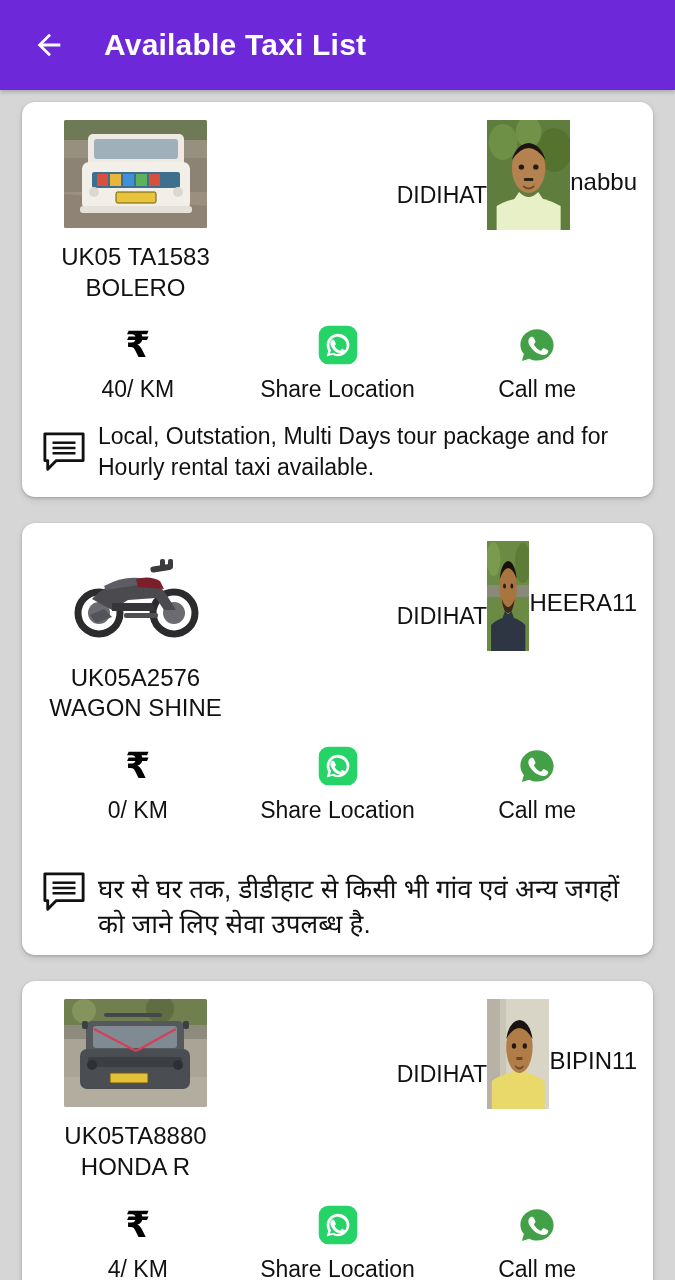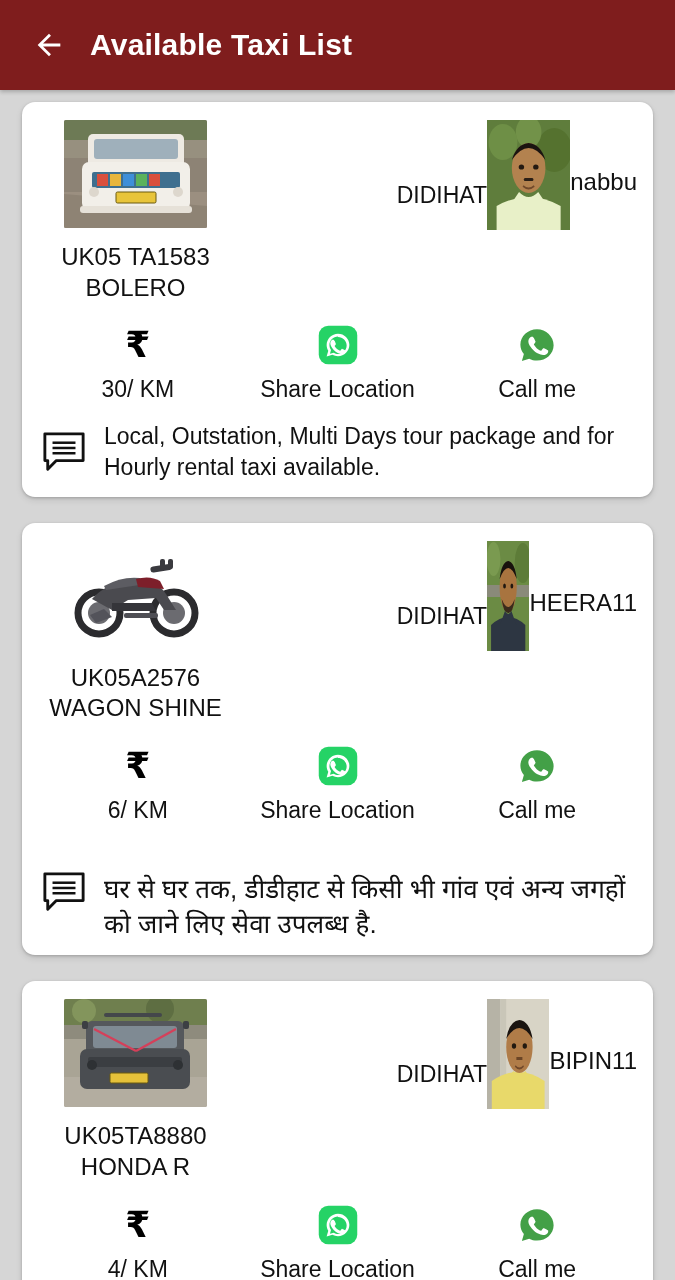--- a/index.html
+++ b/index.html
@@ -6,22 +6,22 @@
   html, body {
     width:675px; height:1280px;
     background:#d6d6d6;
     font-family:"Liberation Sans", sans-serif;
     overflow:hidden;
   }
   #app { width:675px; height:1280px; position:relative; background:#d6d6d6; }
 
   
   .appbar {
-    height:90px; background:#7f1d1d;
-    display:flex; align-items:center; gap:18px;
+    height:90px; background:#6d28d9;
+    display:flex; align-items:center; gap:32px;
     padding:0 26px;
     box-shadow:0 2px 4px rgba(0,0,0,.22);
     position:relative; z-index:5;
   }
   .back-btn {
     width:46px; height:46px; display:flex;
     align-items:center; justify-content:center;
     cursor:pointer; flex:0 0 auto;
   }
   .back-btn svg { display:block; }
@@ -72,21 +72,21 @@
   .act {
     flex:1 1 0; display:flex; flex-direction:column;
     align-items:center; cursor:pointer;
   }
   .act-ico { height:44px; display:flex; align-items:center; justify-content:center; }
   .act-lbl { margin-top:9px; font-size:23px; color:#111; white-space:nowrap; }
   .rupee { font-size:36px; font-weight:bold; color:#000; line-height:40px;
            font-family:"DejaVu Sans", sans-serif; }
 
   
-  .desc-row { display:flex; align-items:center; margin-top:18px; gap:14px; padding-right:6px; }
+  .desc-row { display:flex; align-items:center; margin-top:18px; gap:8px; padding-right:6px; }
   .desc-ico { flex:0 0 auto; width:52px; display:flex; align-items:center; justify-content:center; }
   .desc-txt { font-size:23px; color:#111; line-height:1.33; }
   .desc-txt.hi { font-family:Liberation Sans, sans-serif; font-size:26px;margin-top:30px; }
 </style>
 </head>
 <body>
 
 <div id="app">
 
   <div class="appbar">
@@ -150,21 +150,21 @@
           </div>
           <div class="drv-name">nabbu</div>
         </div>
       </div>
 
       <div class="actions">
         <div class="act">
           <div class="act-ico">
             <span class="rupee">₹</span>
           </div>
-          <div class="act-lbl">30/ KM</div>
+          <div class="act-lbl">40/ KM</div>
         </div>
         <div class="act">
           <div class="act-ico">
             <svg width="42" height="42" viewBox="0 0 48 48">
               <rect x="2" y="2" width="44" height="44" rx="11" fill="#25d366"></rect>
               <path d="M24 11c-7.2 0-13 5.8-13 13 0 2.4.7 4.7 1.9 6.6L11 37l6.6-1.8c1.9 1 4.1 1.6 6.4 1.6 7.2 0 13-5.8 13-13S31.2 11 24 11z" fill="#ffffff"></path>
               <path d="M24 14.2c-5.4 0-9.8 4.4-9.8 9.8 0 2.1.7 4.1 1.8 5.7l-1.2 4.2 4.3-1.1c1.5 1 3.3 1.6 5 1.6 5.4 0 9.8-4.4 9.8-9.8s-4.5-9.8-9.9-9.8z" fill="#25d366"></path>
               <path d="M19.6 18.8c-.3-.7-.6-.7-.9-.7h-.8c-.3 0-.8.1-1.2.6-.4.5-1.5 1.5-1.5 3.6s1.6 4.2 1.8 4.5c.2.3 3 4.8 7.4 6.5 3.6 1.4 4.4 1.1 5.2 1.1.8-.1 2.5-1 2.9-2 .4-1 .4-1.8.3-2-.1-.2-.4-.3-.8-.5-.4-.2-2.5-1.2-2.9-1.4-.4-.1-.7-.2-.9.2-.3.4-1 1.3-1.3 1.6-.2.3-.5.3-.9.1-.4-.2-1.8-.7-3.4-2.1-1.2-1.1-2.1-2.5-2.3-2.9-.2-.4 0-.6.2-.8.2-.2.4-.5.6-.7.2-.2.3-.4.4-.7.1-.3.1-.5 0-.7-.1-.2-.9-2.3-1.2-3z" fill="#ffffff"></path>
             </svg>
           </div>
@@ -239,21 +239,21 @@
           </div>
           <div class="drv-name">HEERA11</div>
         </div>
       </div>
 
       <div class="actions">
         <div class="act">
           <div class="act-ico">
             <span class="rupee">₹</span>
           </div>
-          <div class="act-lbl">6/ KM</div>
+          <div class="act-lbl">0/ KM</div>
         </div>
         <div class="act">
           <div class="act-ico">
             <svg width="42" height="42" viewBox="0 0 48 48">
               <rect x="2" y="2" width="44" height="44" rx="11" fill="#25d366"></rect>
               <path d="M24 11c-7.2 0-13 5.8-13 13 0 2.4.7 4.7 1.9 6.6L11 37l6.6-1.8c1.9 1 4.1 1.6 6.4 1.6 7.2 0 13-5.8 13-13S31.2 11 24 11z" fill="#ffffff"></path>
               <path d="M24 14.2c-5.4 0-9.8 4.4-9.8 9.8 0 2.1.7 4.1 1.8 5.7l-1.2 4.2 4.3-1.1c1.5 1 3.3 1.6 5 1.6 5.4 0 9.8-4.4 9.8-9.8s-4.5-9.8-9.9-9.8z" fill="#25d366"></path>
               <path d="M19.6 18.8c-.3-.7-.6-.7-.9-.7h-.8c-.3 0-.8.1-1.2.6-.4.5-1.5 1.5-1.5 3.6s1.6 4.2 1.8 4.5c.2.3 3 4.8 7.4 6.5 3.6 1.4 4.4 1.1 5.2 1.1.8-.1 2.5-1 2.9-2 .4-1 .4-1.8.3-2-.1-.2-.4-.3-.8-.5-.4-.2-2.5-1.2-2.9-1.4-.4-.1-.7-.2-.9.2-.3.4-1 1.3-1.3 1.6-.2.3-.5.3-.9.1-.4-.2-1.8-.7-3.4-2.1-1.2-1.1-2.1-2.5-2.3-2.9-.2-.4 0-.6.2-.8.2-.2.4-.5.6-.7.2-.2.3-.4.4-.7.1-.3.1-.5 0-.7-.1-.2-.9-2.3-1.2-3z" fill="#ffffff"></path>
             </svg>
           </div>

